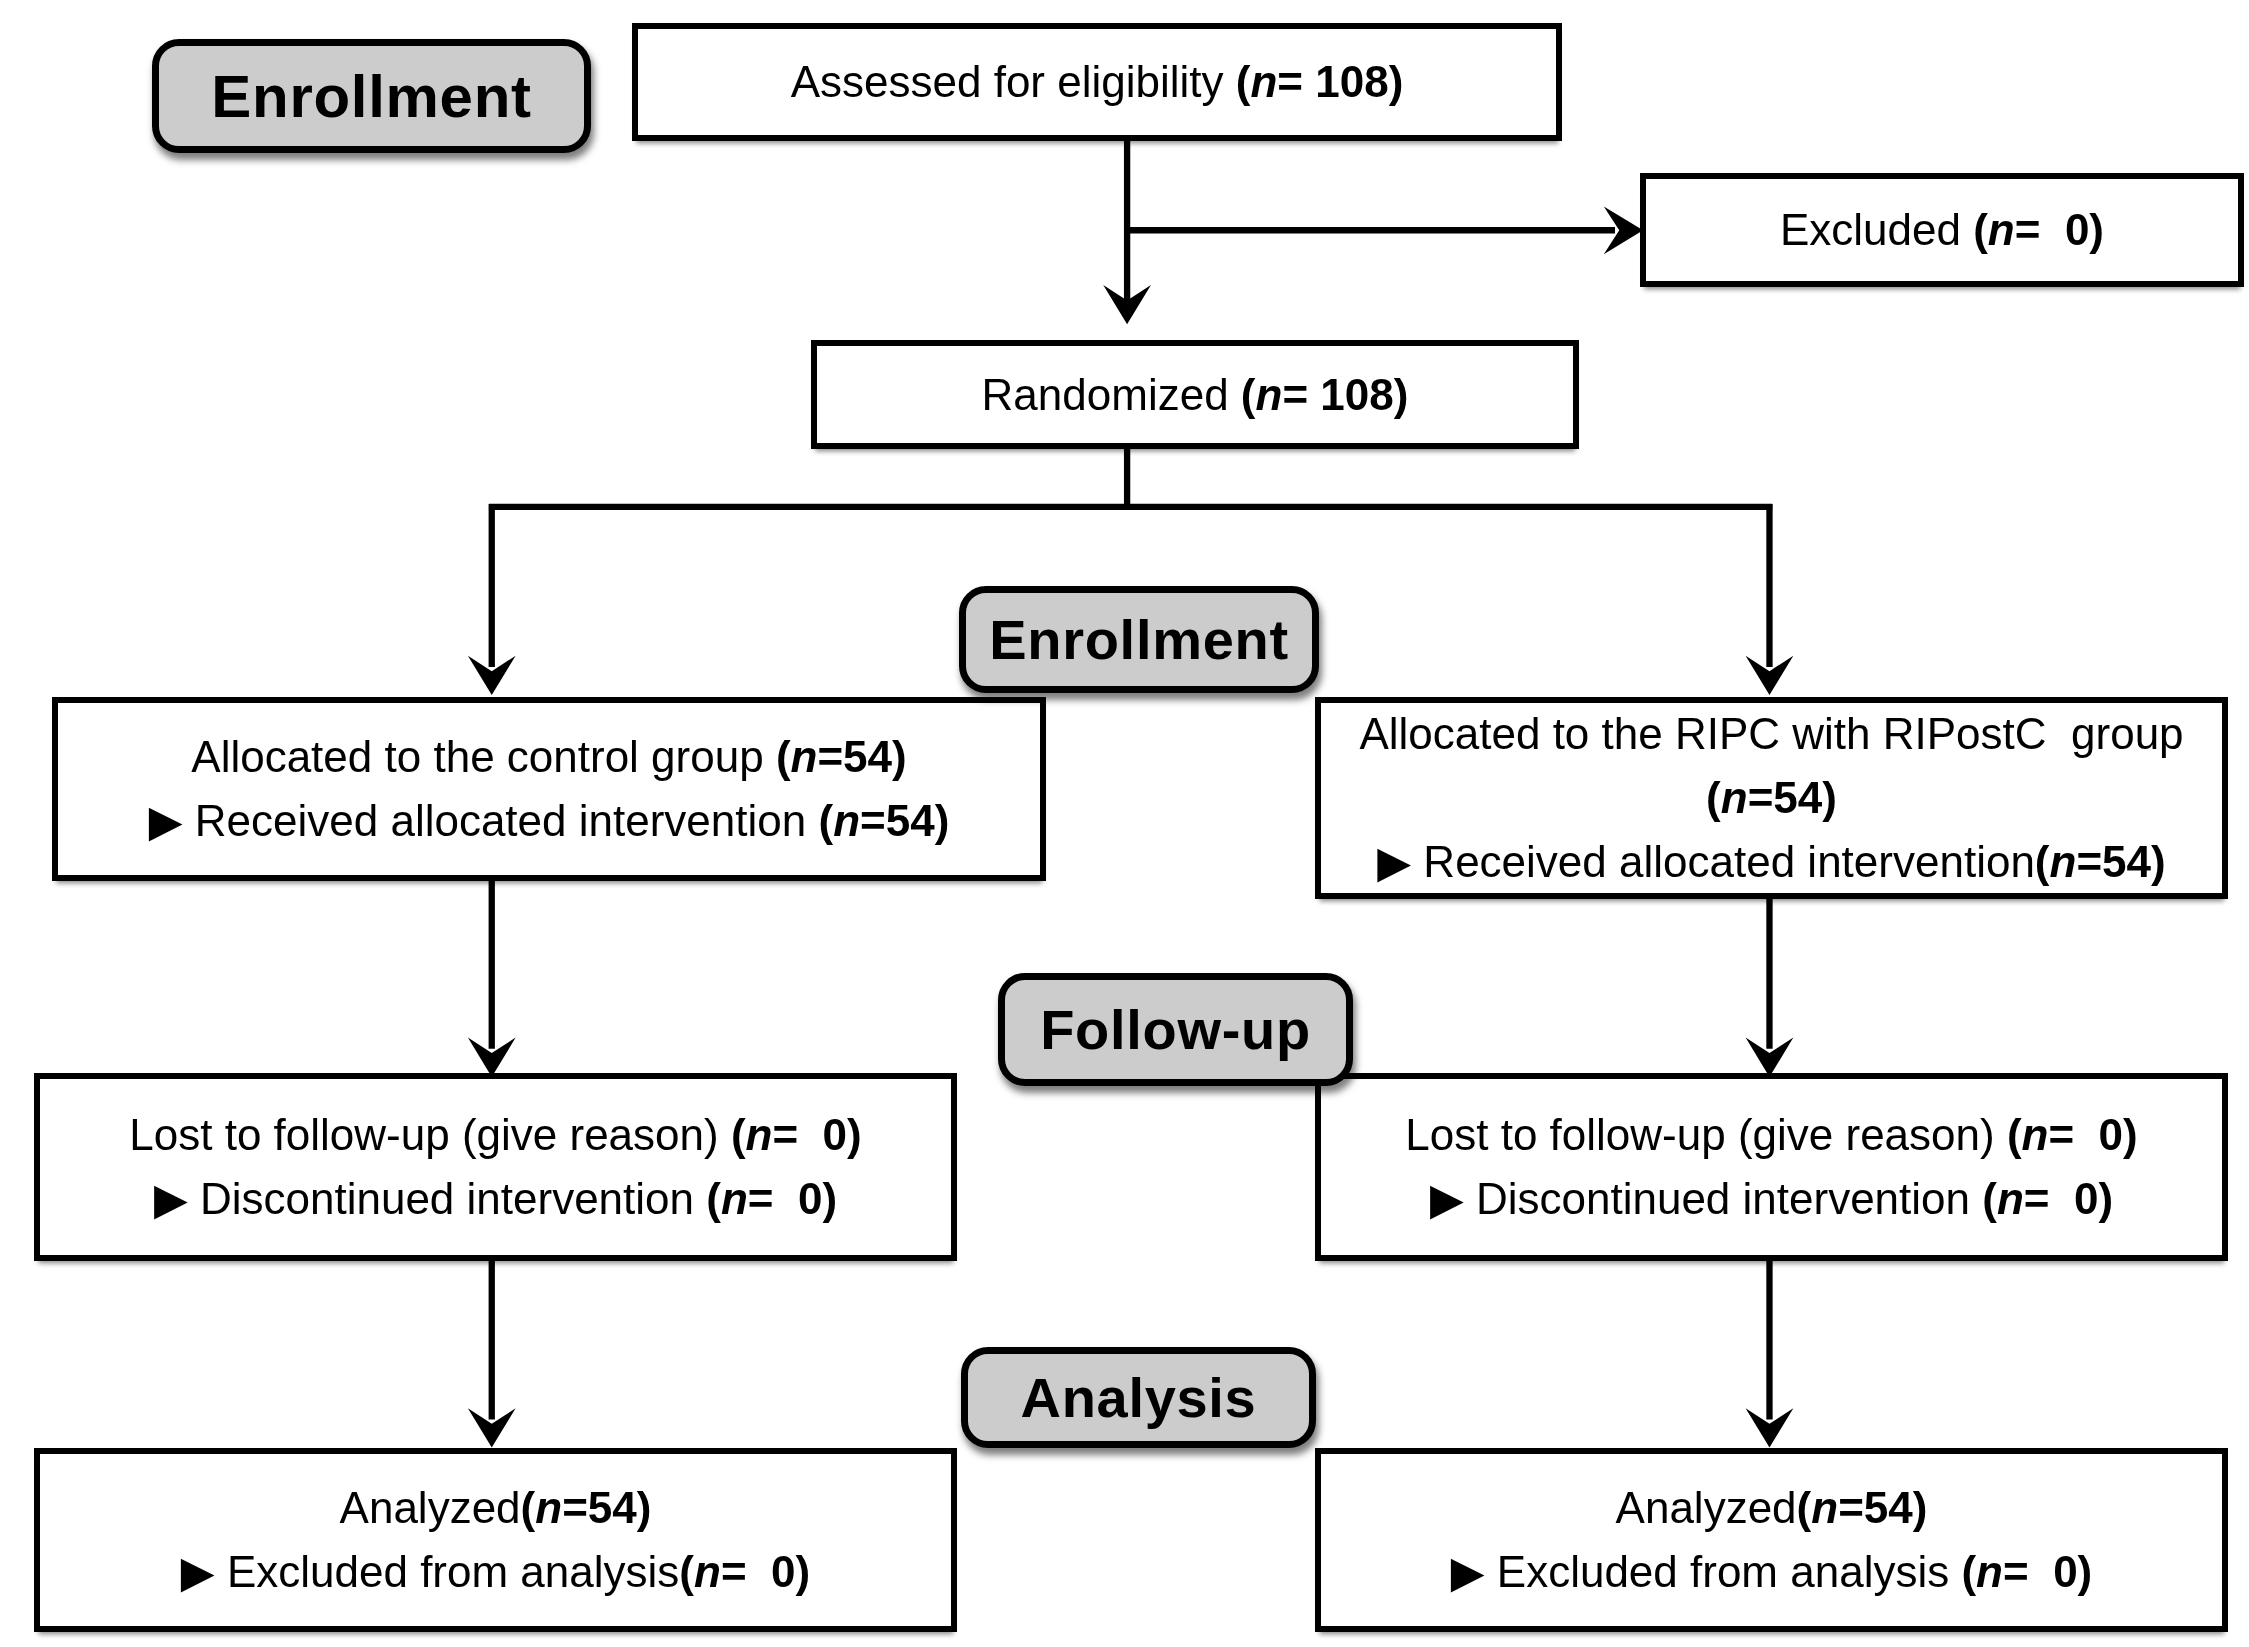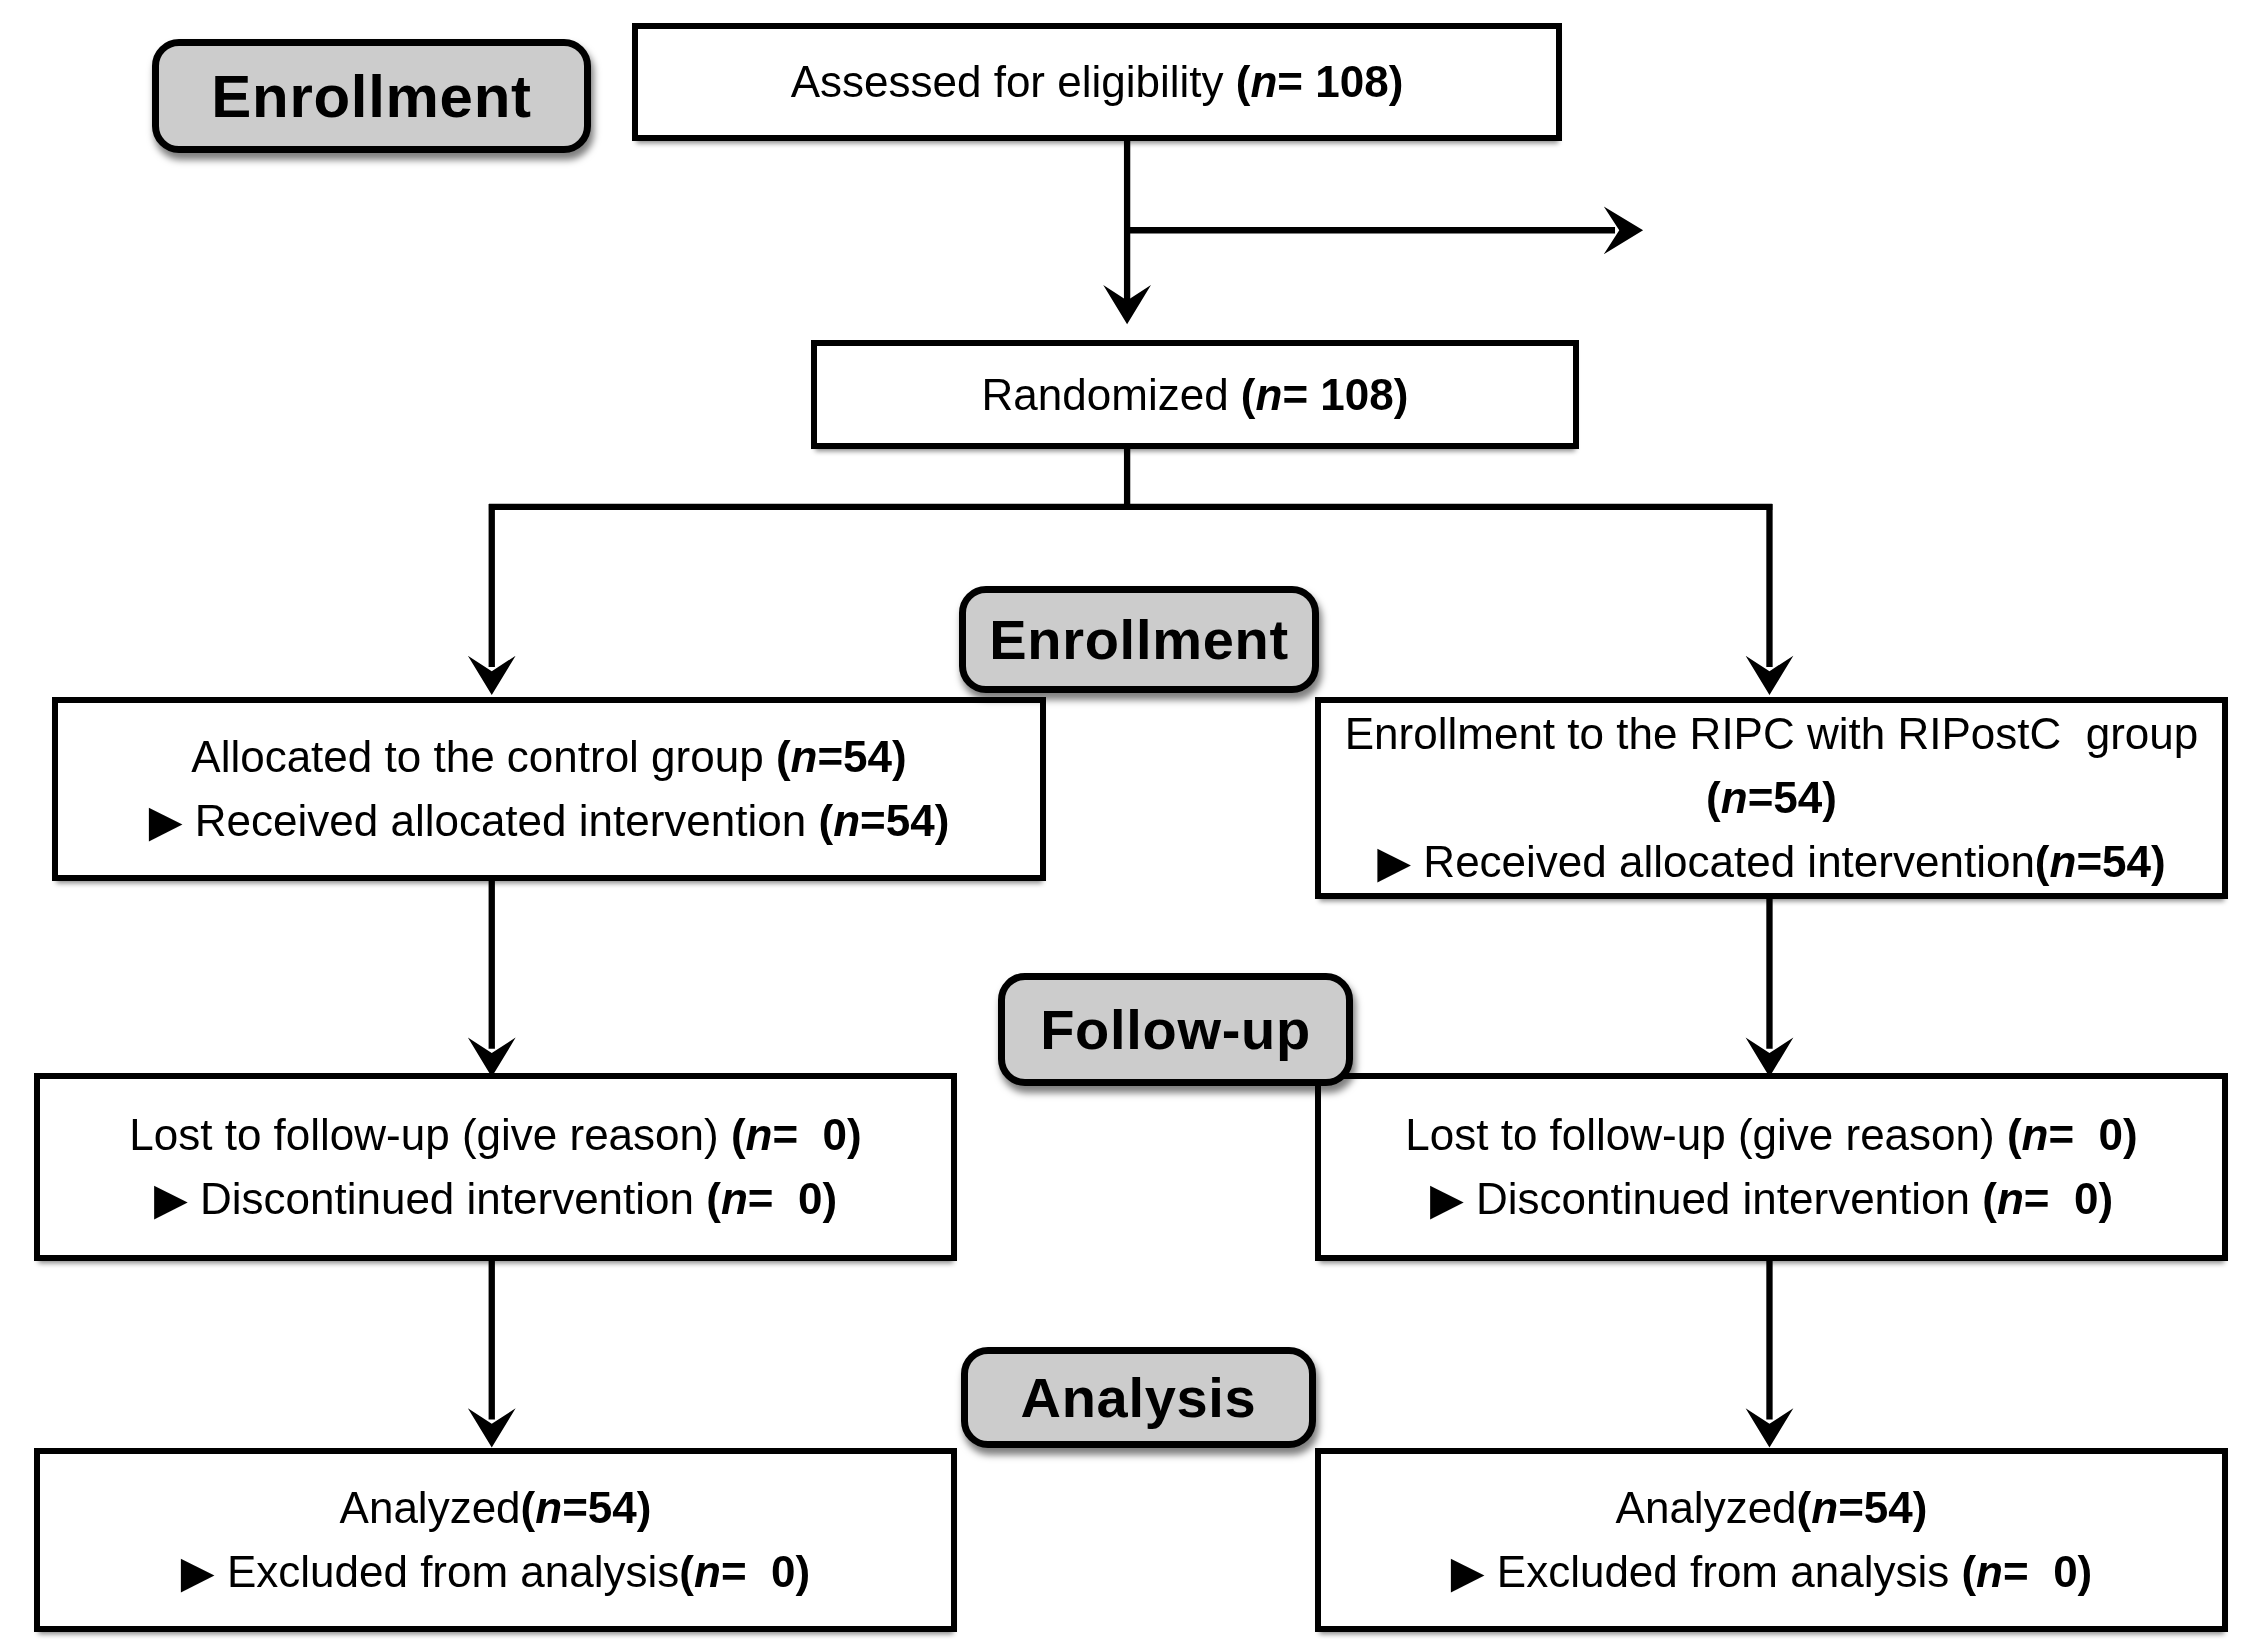--- a/index.html
+++ b/index.html
@@ -83,32 +83,35 @@
   </div>
 
   <div class="stage-label" style="left:961px;top:1347px;width:355px;height:101px">
     <span class="stage-text">Analysis</span>
   </div>
 
   <div class="box" style="left:632px;top:22.5px;width:930px;height:118px">
     <div class="line fmt">Assessed for eligibility <b class="np">(<i class="nvar">n</i>= 108)</b></div>
   </div>
 
+  <div class="box" style="left:1640px;top:173px;width:604px;height:114px">
+    <div class="line fmt">Excluded <b class="np">(<i class="nvar">n</i>=  0)</b></div>
+  </div>
 
   <div class="box" style="left:811px;top:340px;width:768px;height:109px">
     <div class="line fmt">Randomized <b class="np">(<i class="nvar">n</i>= 108)</b></div>
   </div>
 
   <div class="box" style="left:52px;top:697px;width:994px;height:184px">
     <div class="line fmt">Allocated to the control group <b class="np">(<i class="nvar">n</i>=54)</b></div>
     <div class="line fmt">▶ Received allocated intervention <b class="np">(<i class="nvar">n</i>=54)</b></div>
   </div>
 
   <div class="box" style="left:1315px;top:697px;width:913px;height:202px">
-    <div class="line fmt">Enrollment to the RIPC with RIPostC  group</div>
+    <div class="line fmt">Allocated to the RIPC with RIPostC  group</div>
     <div class="line fmt"><b class="np">(<i class="nvar">n</i>=54)</b></div>
     <div class="line fmt">▶ Received allocated intervention<b class="np">(<i class="nvar">n</i>=54)</b></div>
   </div>
 
   <div class="box" style="left:34px;top:1073px;width:923px;height:188px">
     <div class="line fmt">Lost to follow-up (give reason) <b class="np">(<i class="nvar">n</i>=  0)</b></div>
     <div class="line fmt">▶ Discontinued intervention <b class="np">(<i class="nvar">n</i>=  0)</b></div>
   </div>
 
   <div class="box" style="left:1315px;top:1073px;width:913px;height:188px">

